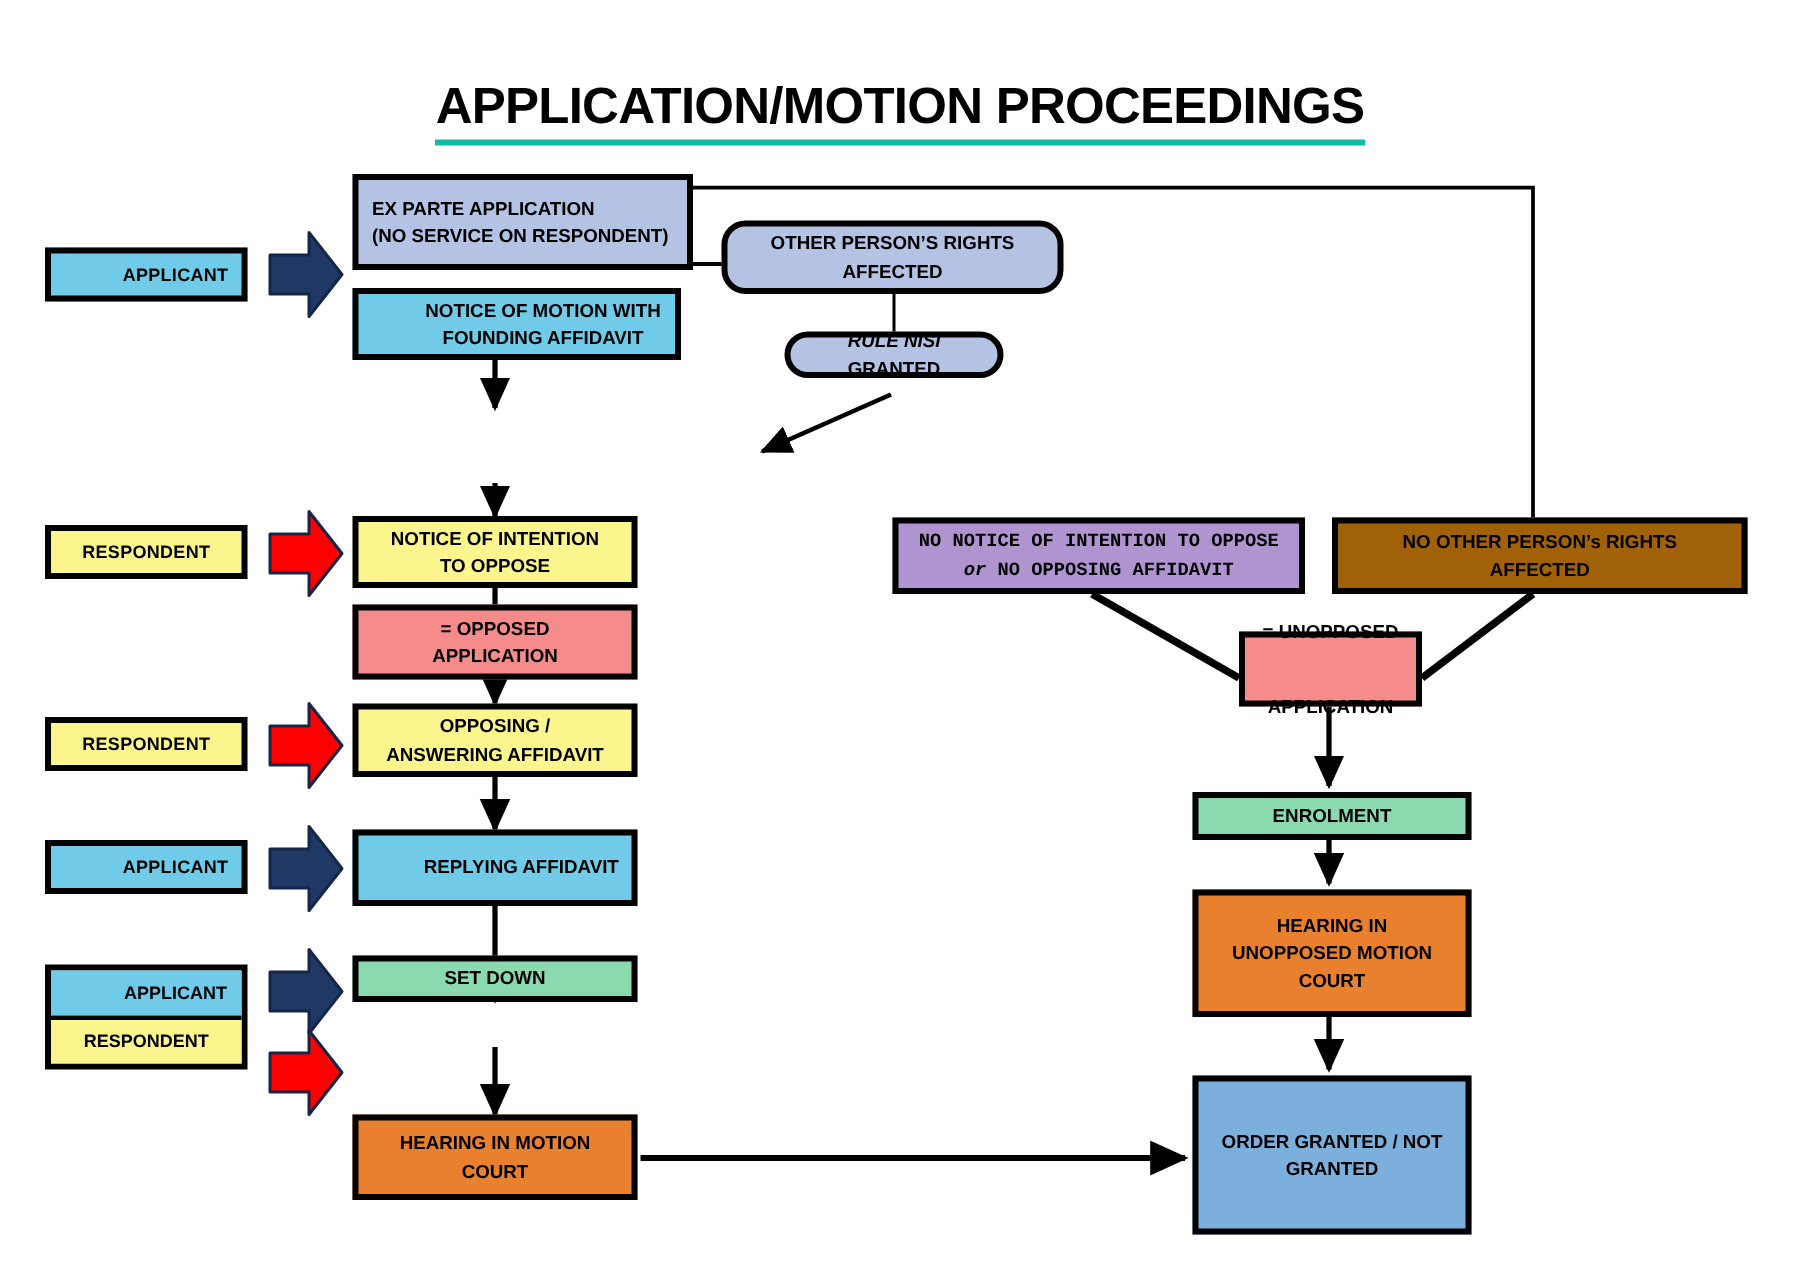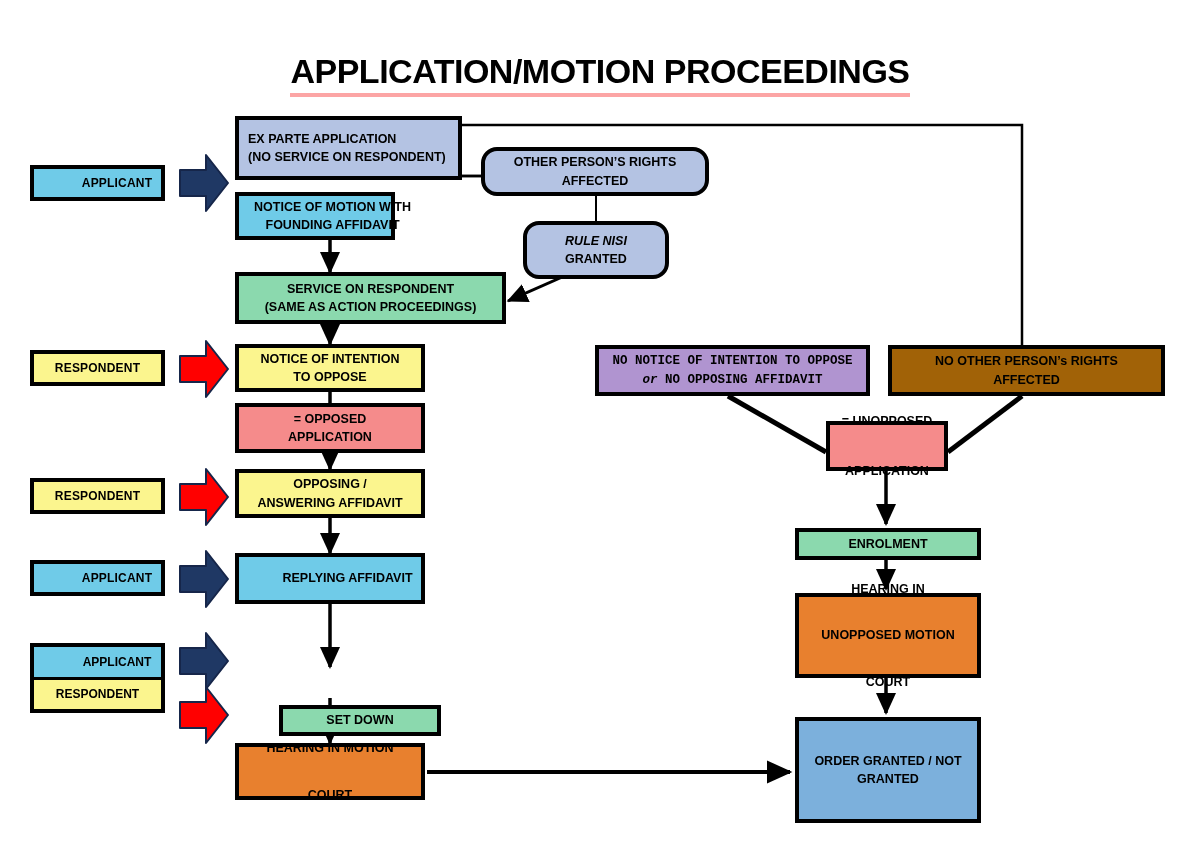--- a/index.html
+++ b/index.html
@@ -27,21 +27,21 @@
     top: 52px;
     width: 1200px;
     text-align: center;
     font-size: 34px;
     font-weight: 700;
     letter-spacing: -0.5px;
     color: #000000;
     white-space: nowrap;
   }
   .title span.u {
-    border-bottom: 4px solid #fca5a5;
+    border-bottom: 4px solid #14b8a6;
     padding-bottom: 3px;
   }
 
   
   .node {
     position: absolute;
     box-sizing: border-box;
     border: 4px solid #000000;
     display: flex;
     flex-direction: column;
@@ -62,21 +62,21 @@
   }
   .node.reg { font-weight: 600; border-radius: 16px; }
   .node .ital { font-style: italic; }
 
   
   .c-periwinkle { background: #b4c3e3; }
   .c-skyblue    { background: #6fcbe8; padding-left: 39px; }
   .c-green      { background: #8bd9ae; }
   .c-yellow     { background: #fbf58e; }
   .c-salmon     { background: #f58b8b; }
-  .c-orange     { background: #e8802e; gap: 28px; }
+  .c-orange     { background: #e8802e; }
   .c-purple     { background: #b094d0; }
   .c-bluegray   { background: #a16207; }
   .c-medblue    { background: #7cb0dc; }
 
   
   .chip {
     position: absolute;
     box-sizing: border-box;
     border: 4px solid #000000;
     display: flex;
@@ -237,55 +237,51 @@
   <div class="node c-periwinkle left-align" style="left:235px; top:116px; width:227px; height:64px;">
     <span class="ln">EX PARTE APPLICATION</span>
     <span class="ln reg" style="font-weight:600;">(NO SERVICE ON RESPONDENT)</span>
   </div>
 
   <div class="node c-periwinkle reg" style="left:481px; top:147px; width:228px; height:49px; font-weight:600;">
     <span class="ln">OTHER PERSON’S RIGHTS</span>
     <span class="ln">AFFECTED</span>
   </div>
 
-  <div class="node c-periwinkle reg" style="left:523px; top:221px; width:146px; height:58px; font-weight:600;">
+  <div class="node c-periwinkle reg" style="left:523px; top:221px; width:146px; height:31px; font-weight:600;">
     <span class="ln ital">RULE NISI</span>
     <span class="ln">GRANTED</span>
   </div>
 
-  <div class="node c-skyblue" style="left:235px; top:192px; width:160px; height:48px;">
+  <div class="node c-skyblue" style="left:235px; top:192px; width:219px; height:48px;">
     <span class="ln">NOTICE OF MOTION WITH</span>
     <span class="ln">FOUNDING AFFIDAVIT</span>
   </div>
 
-  <div class="node c-green" style="left:235px; top:272px; width:271px; height:52px;">
-    <span class="ln">SERVICE ON RESPONDENT</span>
-    <span class="ln" style="font-weight:600;">(SAME AS ACTION PROCEEDINGS)</span>
-  </div>
 
   <div class="node c-yellow" style="left:235px; top:344px; width:190px; height:48px;justify-content:center;">
     <span class="ln">NOTICE OF INTENTION</span>
     <span class="ln">TO OPPOSE</span>
   </div>
 
   <div class="node c-salmon" style="left:235px; top:403px; width:190px; height:50px;">
     <span class="ln">= OPPOSED</span>
     <span class="ln">APPLICATION</span>
   </div>
 
   <div class="node c-yellow" style="left:235px; top:469px; width:190px; height:49px;">
     <span class="ln">OPPOSING /</span>
     <span class="ln">ANSWERING AFFIDAVIT</span>
   </div>
 
   <div class="node c-skyblue" style="left:235px; top:553px; width:190px; height:51px;">
     <span class="ln">REPLYING AFFIDAVIT</span>
   </div>
 
-  <div class="node c-green" style="left:235px; top:705px; width:162px; height:31px;margin-left:44px;">
+  <div class="node c-green" style="left:235px; top:637px; width:190px; height:31px;">
     <span class="ln">SET DOWN</span>
   </div>
 
   <div class="node c-orange" style="left:235px; top:743px; width:190px; height:57px;">
     <span class="ln">HEARING IN MOTION</span>
     <span class="ln">COURT</span>
   </div>
 
   <div class="node c-purple" style="left:595px; top:345px; width:275px; height:51px;font-family:Liberation Mono, monospace;">
     <span class="ln">NO NOTICE OF INTENTION TO OPPOSE</span>

